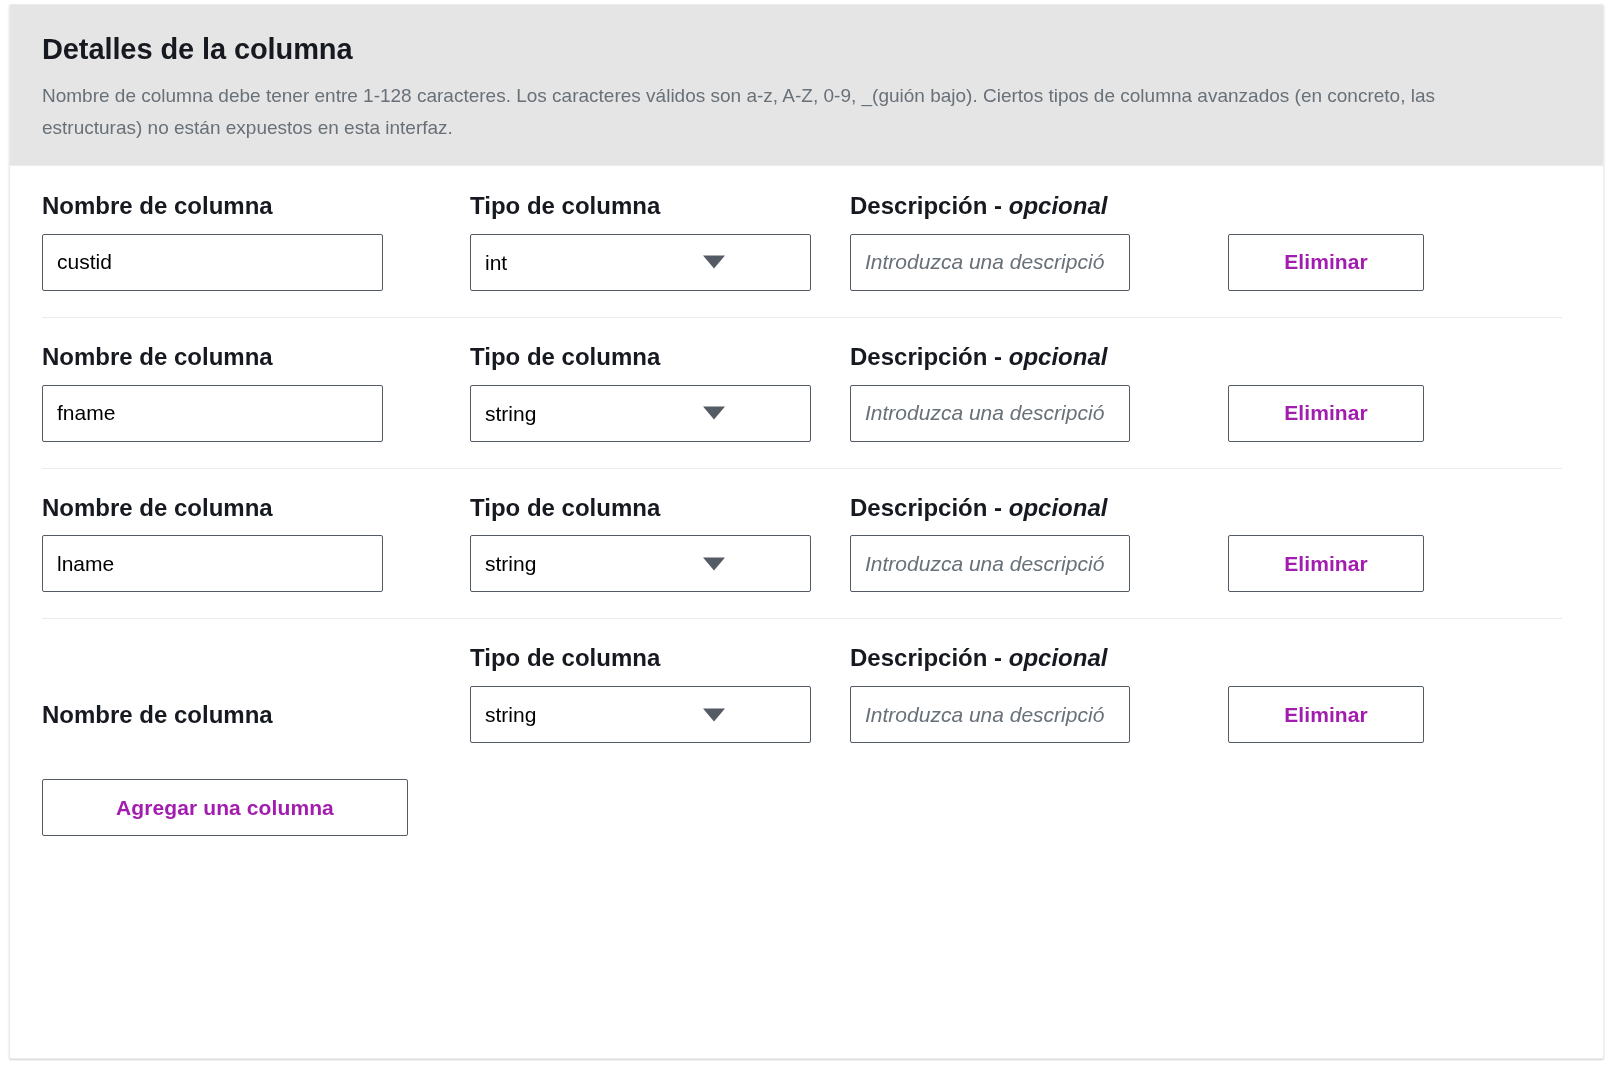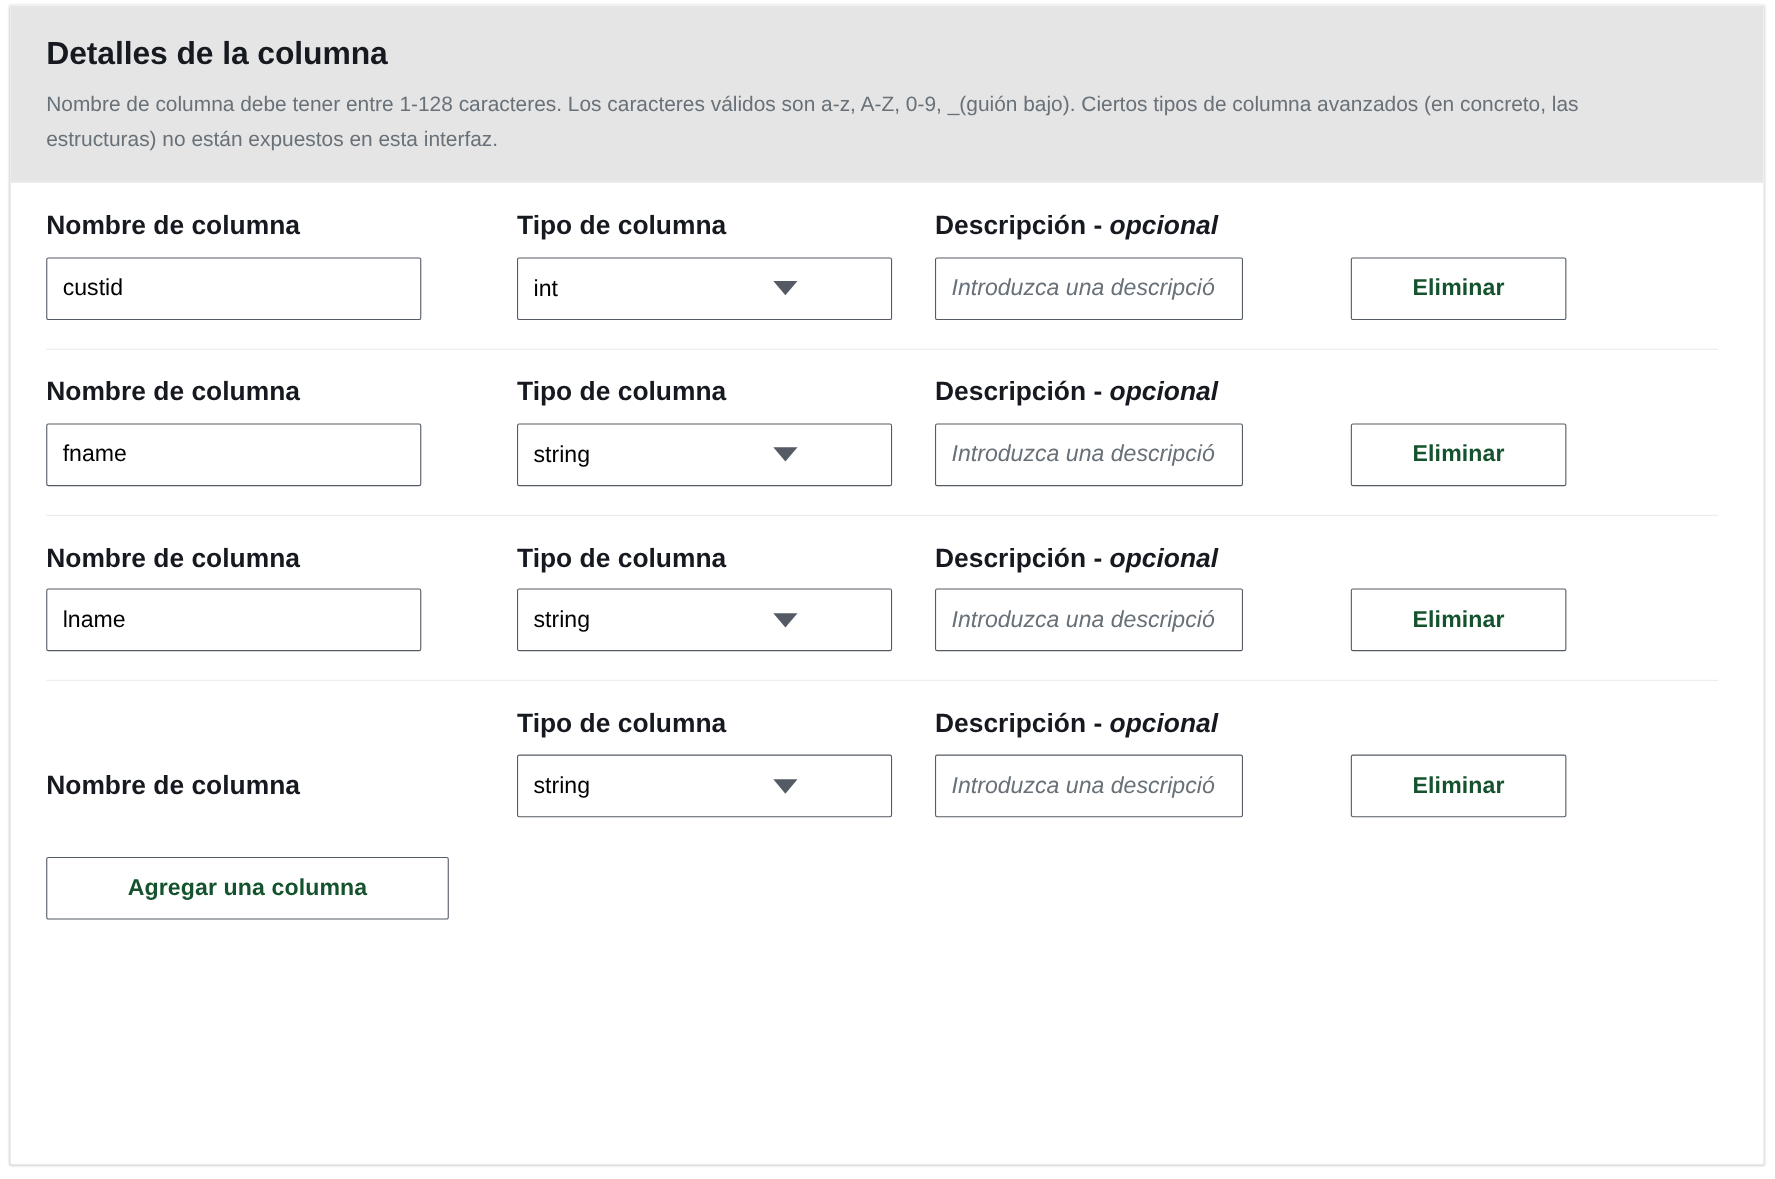--- a/index.html
+++ b/index.html
@@ -157,21 +157,21 @@
     opacity: 1;
   }
 
   .btn {
     box-sizing: border-box;
     height: 57px;
     min-width: 196px;
     border: 1px solid #545b64;
     border-radius: 2px;
     background: #ffffff;
-    color: #14532d;
+    color: #a21caf;
     font-family: "Liberation Sans", sans-serif;
     font-size: 21px;
     font-weight: bold;
     cursor: pointer;
     padding: 0 29px;
     letter-spacing: 0.1px;
   }
 
   .btn-delete {
     width: 196px;

